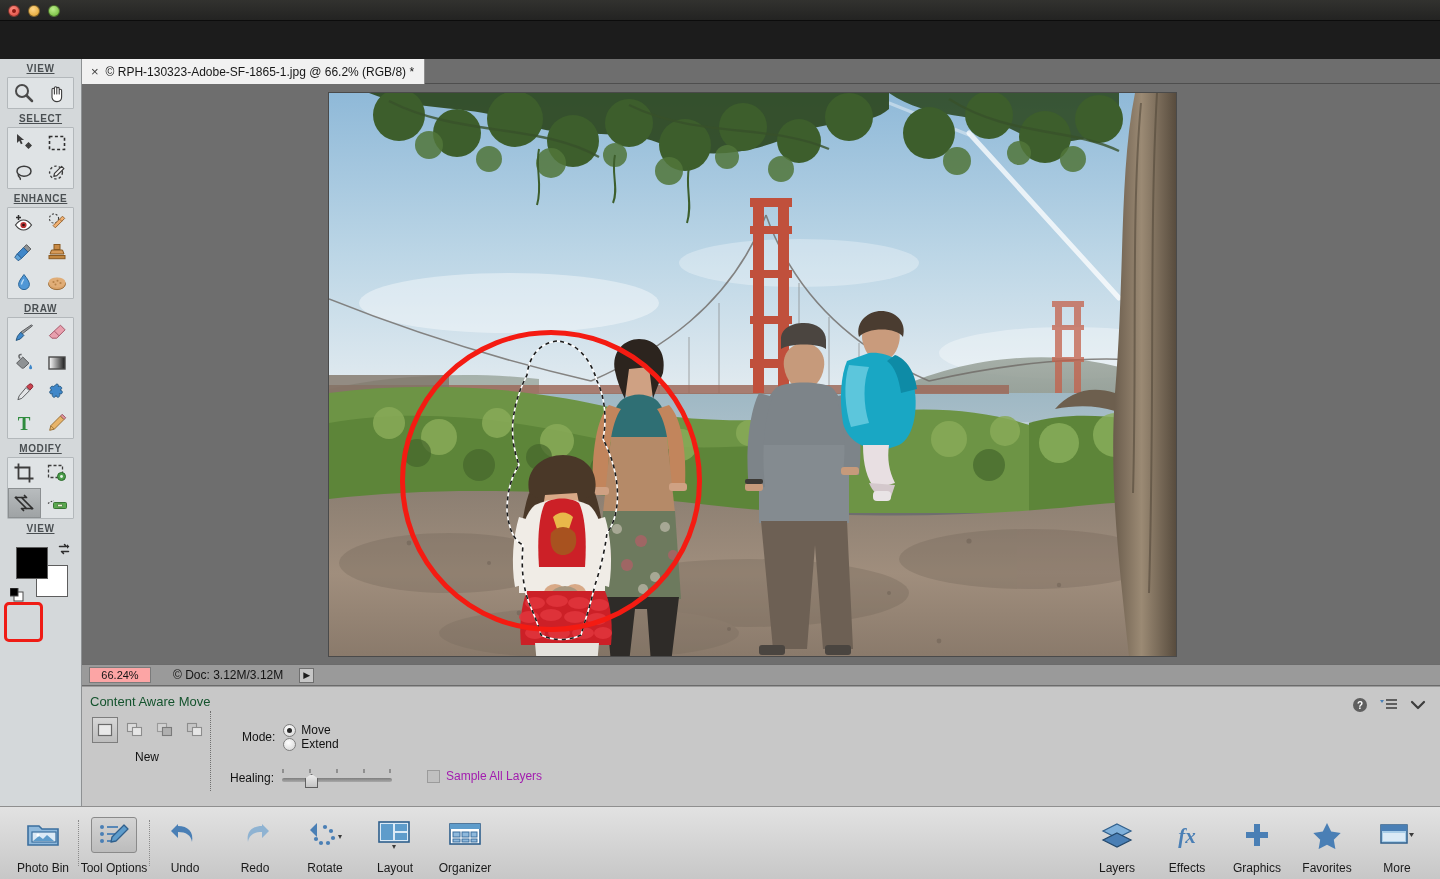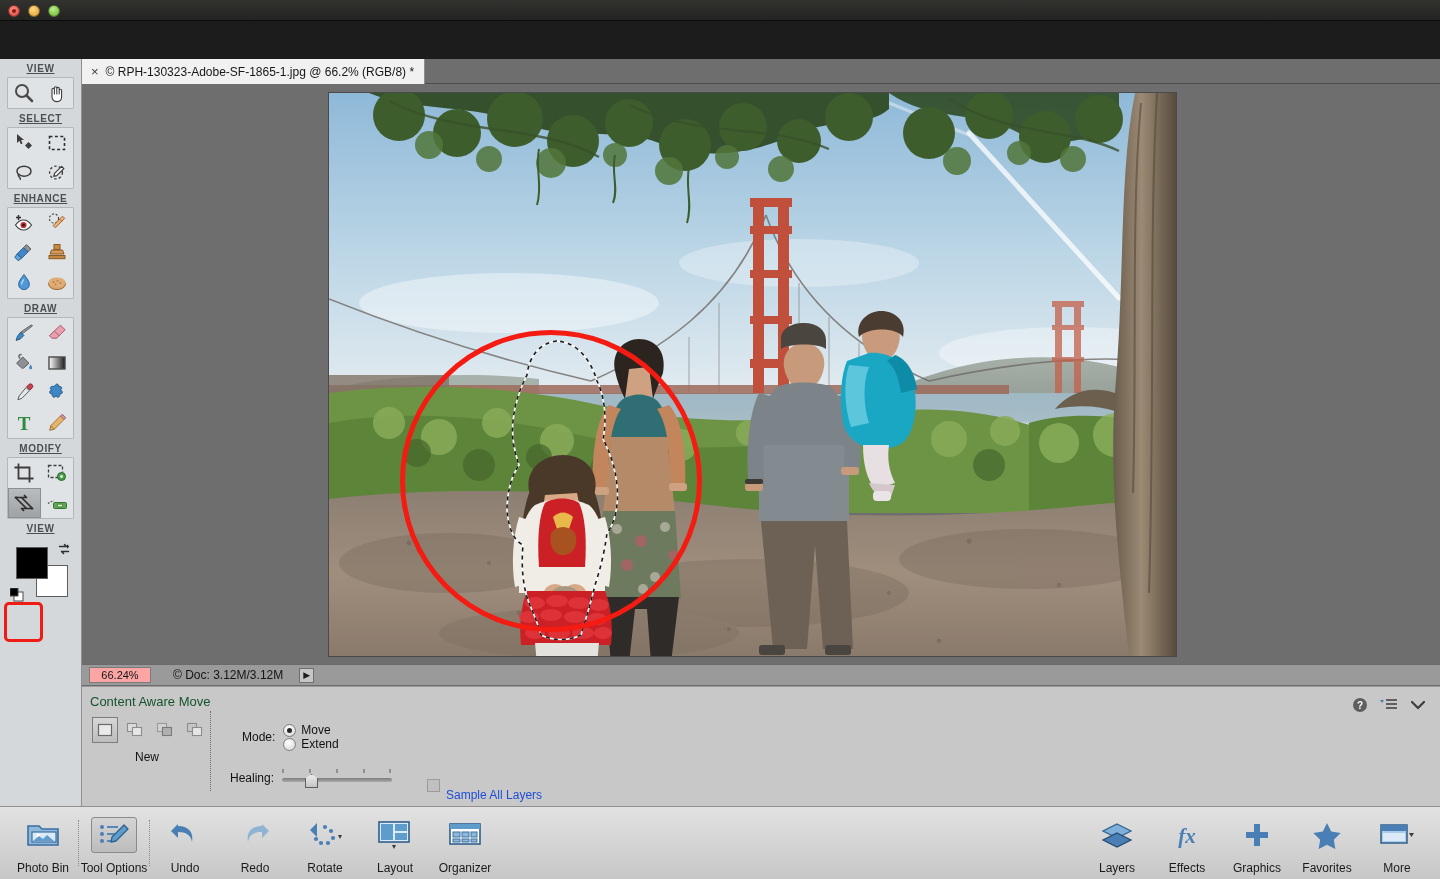--- a/index.html
+++ b/index.html
@@ -179,21 +179,21 @@
     position: absolute; top: 9px; left: 0; width: 110px; height: 4px;
     background: linear-gradient(#7e7e7e,#a8a8a8); border-radius: 2px;
   }
   .sl-thumb {
     position: absolute; top: 5px; left: 23px; width: 13px; height: 14px;
     background: linear-gradient(#ececec,#c4c4c4); border: 1px solid #5e5e5e;
     clip-path: polygon(50% 0%, 100% 32%, 100% 100%, 0% 100%, 0% 32%);
   }
   .sal { position: absolute; left: 345px; top: 82px; display: flex; align-items: center; gap: 6px; }
   .chk { width: 13px; height: 13px; background: #c0c0c0; border: 1px solid #9b9b9b; }
-  .sal .lbl { color: #1d4ed8; margin-top: 19px; }
+  .sal .lbl { color: #a21caf; }
 
   
   .taskbar {
     position: absolute; bottom: 0; left: 0; width: 1440px; height: 73px;
     background: linear-gradient(#e2e2e2, #c7c7c7); border-top: 1px solid #8f8f8f;
     display: flex; align-items: center;
   }
   .tbitem {
     width: 70px; height: 64px; display: flex; flex-direction: column;
     align-items: center; justify-content: space-between; gap: 3px;

